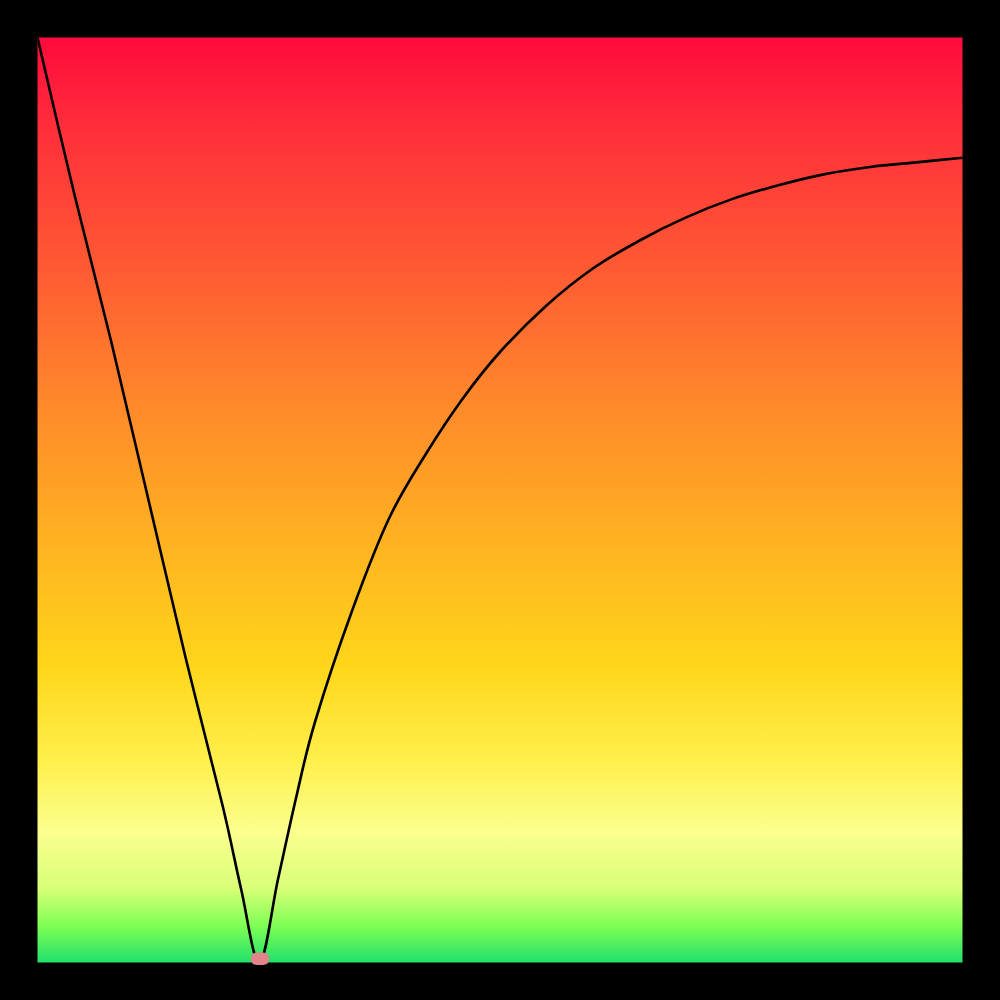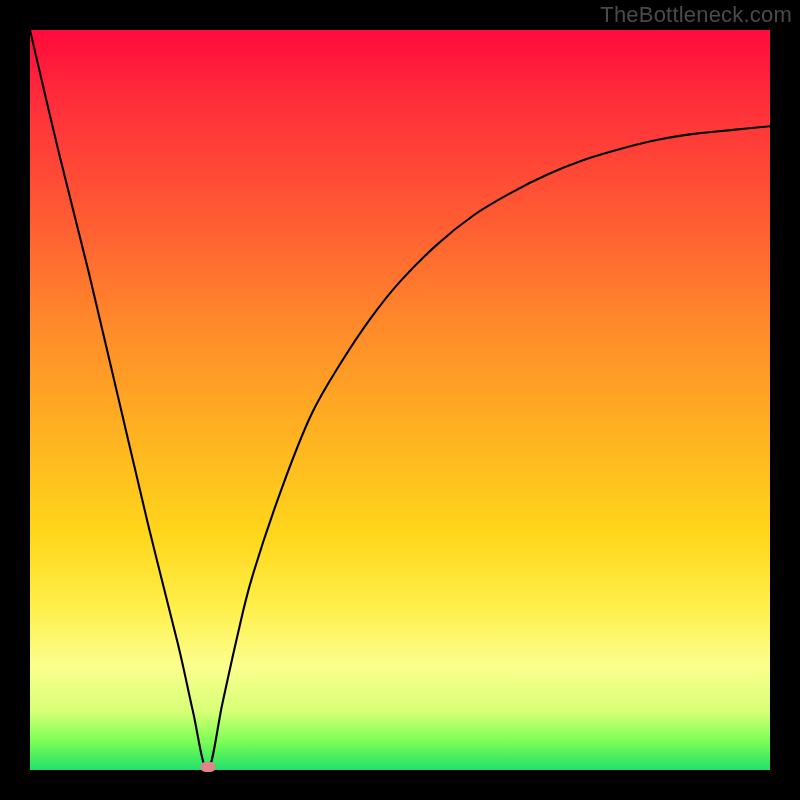--- a/index.html
+++ b/index.html
@@ -70,21 +70,20 @@
     height: 10px;
     background: #e2848c;
     border-radius: 5px / 5px;
     transform: translate(-50%, -50%);
   }
 </style>
 </head>
 <body>
 <div class="frame">
 
-  <div class="watermark">TheBottleneck.com</div>
 
   <div class="plot-area">
     <svg class="curve-svg" viewBox="0 0 740 740" preserveAspectRatio="none">
       <path class="curve-path" id="curve-path" d="M 0.0 0.0 C 4.9 21.0, 19.7 85.1, 29.6 125.8 C 39.5 166.5, 49.3 203.5, 59.2 244.2 C 69.1 284.9, 78.9 328.1, 88.8 370.0 C 98.7 411.9, 108.5 455.1, 118.4 495.8 C 128.3 536.5, 140.6 583.4, 148.0 614.2 C 155.4 645.0, 157.9 659.8, 162.8 680.8 C 167.7 701.8, 172.7 741.2, 177.6 740.0 C 182.5 738.8, 187.5 695.6, 192.4 673.4 C 197.3 651.2, 202.3 627.8, 207.2 606.8 C 212.1 585.8, 214.6 572.3, 222.0 547.6 C 229.4 522.9, 241.7 485.9, 251.6 458.8 C 261.5 431.7, 271.3 405.8, 281.2 384.8 C 291.1 363.8, 300.9 349.0, 310.8 333.0 C 320.7 317.0, 330.5 302.2, 340.4 288.6 C 350.3 275.0, 358.9 263.9, 370.0 251.6 C 381.1 239.3, 394.7 225.7, 407.0 214.6 C 419.3 203.5, 431.7 193.6, 444.0 185.0 C 456.3 176.4, 468.7 169.6, 481.0 162.8 C 493.3 156.0, 505.7 149.8, 518.0 144.3 C 530.3 138.7, 542.7 133.8, 555.0 129.5 C 567.3 125.2, 579.7 121.7, 592.0 118.4 C 604.3 115.1, 616.7 112.0, 629.0 109.5 C 641.3 107.1, 653.7 105.2, 666.0 103.6 C 678.3 102.0, 690.7 101.1, 703.0 99.9 C 715.3 98.7, 733.8 96.8, 740.0 96.2"></path>
     </svg>
     <div class="marker" id="min-marker" style="left: 177.6px; top: 737px;"></div>
   </div>
 
 </div>
 

